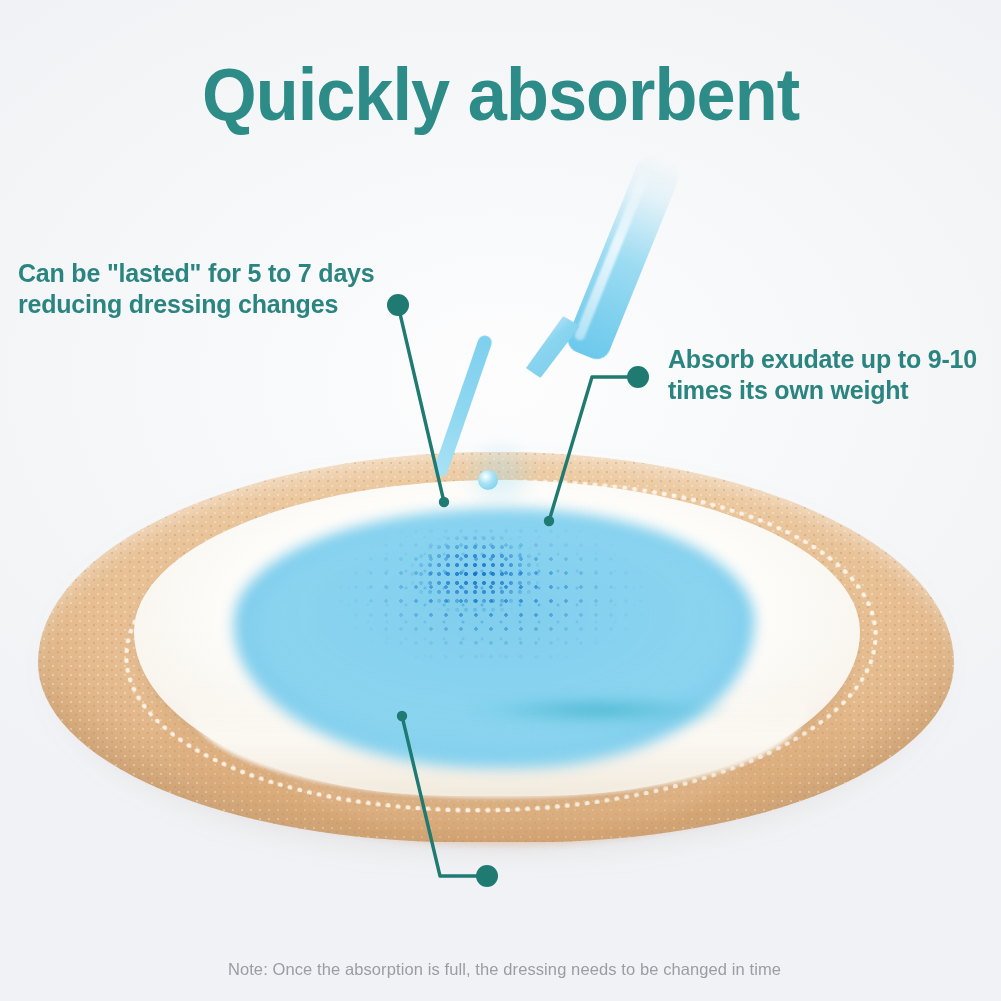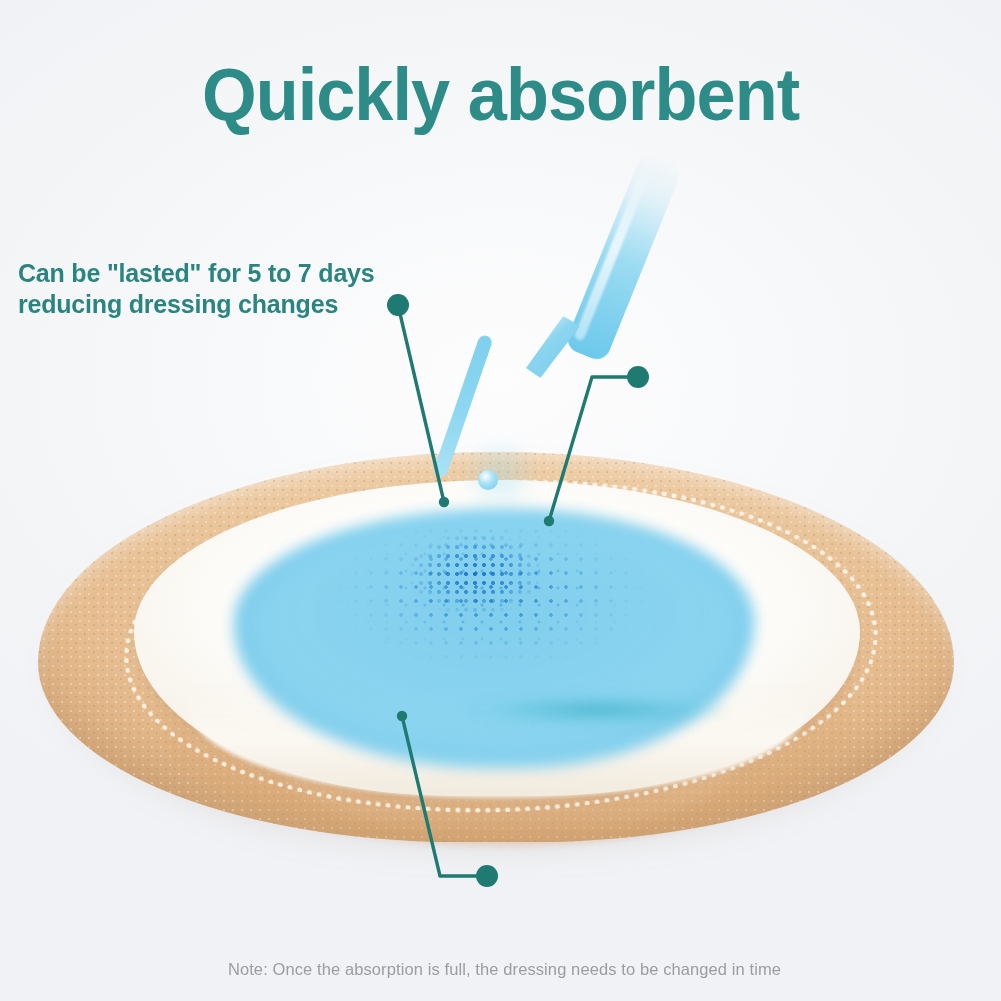--- a/index.html
+++ b/index.html
@@ -278,17 +278,19 @@
     <g>
       <polyline points="402,716 440,876 487,876" fill="none" stroke="#1f7a72" stroke-width="3.4" stroke-linecap="round" stroke-linejoin="round"></polyline>
       <circle cx="402" cy="716" r="5.2" fill="#1f7a72"></circle>
       <circle cx="487" cy="876" r="11" fill="#1f7a72"></circle>
     </g>
   </svg>
 
   <div class="anno" id="anno-left">Can be "lasted" for 5 to 7 days
 reducing dressing changes</div>
 
+  <div class="anno" id="anno-right">Absorb exudate up to 9-10
+times its own weight</div>
 
 
   <div id="footer">Note: Once the absorption is full, the dressing needs to be changed in time</div>
 
 </div>
 
 </body></html>

